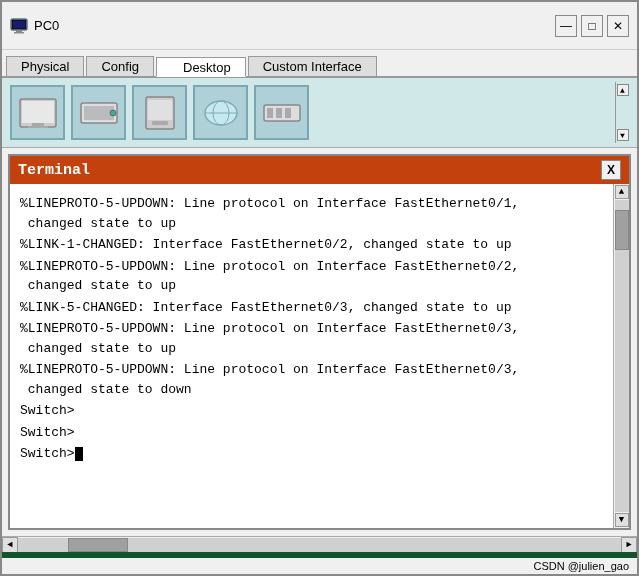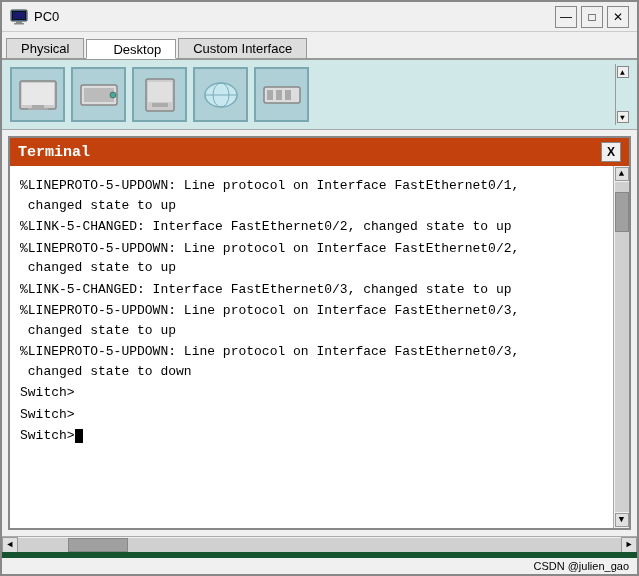--- a/index.html
+++ b/index.html
@@ -16,21 +16,21 @@
     .window {
       width: 639px;
       height: 576px;
       background: #f0f0f0;
       border: 2px solid #888;
       display: flex;
       flex-direction: column;
     }
 
     .title-bar {
-      height: 30px;
+      height: 48px;
       background: #f0f0f0;
       display: flex;
       align-items: center;
       padding: 2px 8px;
       border-bottom: 1px solid #ccc;
       flex-shrink: 0;
     }
 
     .title-bar-icon {
       width: 18px;
@@ -365,20 +365,21 @@
     <span class="title-bar-text">PC0</span>
     <div class="title-bar-controls">
       <div class="title-btn">—</div>
       <div class="title-btn">□</div>
       <div class="title-btn close">✕</div>
     </div>
   </div>
 
   <div class="tab-bar">
     <div class="tab">Physical</div>
+    <div class="tab">Config</div>
     <div class="tab active">Desktop</div>
     <div class="tab">Custom Interface</div>
   </div>
 
   <div class="device-toolbar">
 
     <div class="device-icon">
       <svg viewBox="0 0 44 44" xmlns="http://www.w3.org/2000/svg">
         <rect x="4" y="8" width="36" height="28" rx="2" fill="#ccc" stroke="#888" stroke-width="1.5"></rect>
         <rect x="6" y="10" width="32" height="22" fill="#e8e8e8"></rect>
@@ -426,21 +427,21 @@
     <div class="terminal-container">
       <div class="terminal-window">
 
         <div class="terminal-header">
           <span>Terminal</span>
           <div class="terminal-close-btn">X</div>
         </div>
 
         <div class="terminal-body-wrapper">
           <div class="terminal-body" id="terminal-body"><div class="terminal-line"></div><div class="terminal-line">%LINEPROTO-5-UPDOWN: Line protocol on Interface FastEthernet0/1,
- changed state to up</div><div class="terminal-line"></div><div class="terminal-line">%LINK-5-CHANGED: Interface FastEthernet0/2, changed state to up</div><div class="terminal-line"></div><div class="terminal-line">%LINEPROTO-5-UPDOWN: Line protocol on Interface FastEthernet0/2,
+ changed state to up</div><div class="terminal-line"></div><div class="terminal-line">%LINK-1-CHANGED: Interface FastEthernet0/2, changed state to up</div><div class="terminal-line"></div><div class="terminal-line">%LINEPROTO-5-UPDOWN: Line protocol on Interface FastEthernet0/2,
  changed state to up</div><div class="terminal-line"></div><div class="terminal-line">%LINK-5-CHANGED: Interface FastEthernet0/3, changed state to up</div><div class="terminal-line"></div><div class="terminal-line">%LINEPROTO-5-UPDOWN: Line protocol on Interface FastEthernet0/3,
  changed state to up</div><div class="terminal-line"></div><div class="terminal-line"></div><div class="terminal-line">%LINEPROTO-5-UPDOWN: Line protocol on Interface FastEthernet0/3,
  changed state to down</div><div class="terminal-line"></div><div class="terminal-line"></div><div class="terminal-line">Switch&gt;</div><div class="terminal-line">Switch&gt;</div><div class="terminal-line">Switch&gt;<span class="cursor"></span></div></div>
 
           <div class="scrollbar-v">
             <div class="scroll-arrow">▲</div>
             <div class="scrollbar-track">
               <div class="scrollbar-thumb"></div>
             </div>
             <div class="scroll-arrow">▼</div>

